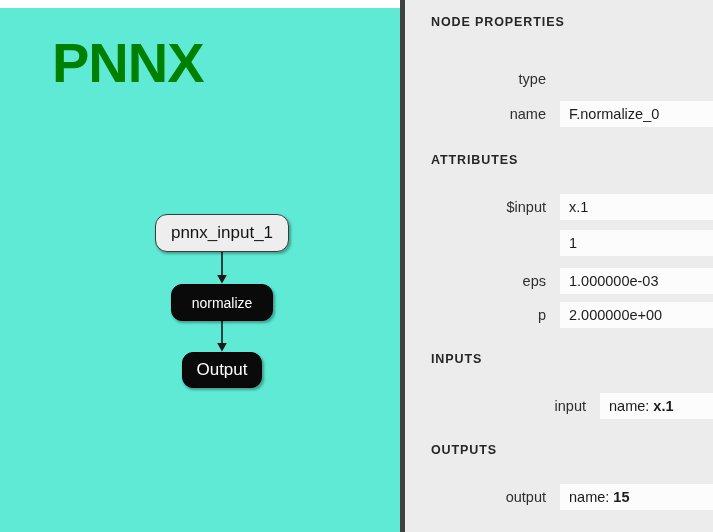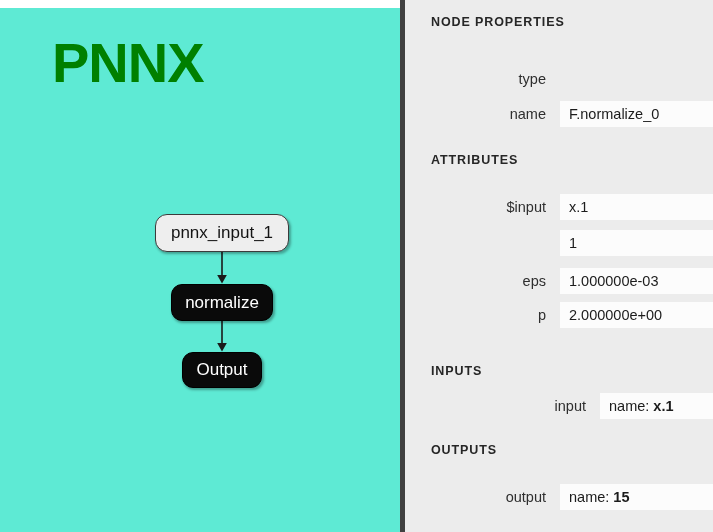--- a/index.html
+++ b/index.html
@@ -72,21 +72,21 @@
     box-shadow: 1.5px 2px 2.5px rgba(0,0,0,0.32);
   }
   #node-pnnx_input_1 {
     left: 155px; top: 206px;
     width: 134px; height: 38px;
     font-size: 17px;
   }
   #node-normalize {
     left: 171px; top: 276px;
     width: 102px; height: 37px;
-    font-size: 17px;
+    font-size: 14px;
   }
   #node-output {
     left: 182px; top: 344px;
     width: 80px; height: 36px;
     font-size: 17px;
   }
   #edges {
     position: absolute;
     left: 0; top: 0;
     width: 400px; height: 532px;
@@ -204,21 +204,21 @@
     <div class="prop-row" style="top:268px;text-decoration:underline;">
       <div class="prop-label">eps</div>
       <div class="prop-value">1.000000e-03</div>
     </div>
 
     <div class="prop-row" style="top:302px;">
       <div class="prop-label">p</div>
       <div class="prop-value">2.000000e+00</div>
     </div>
 
-    <div class="section-title" style="top:364px;">INPUTS</div>
+    <div class="section-title" style="top:352px;">INPUTS</div>
 
     <div class="prop-row" style="top:393px;margin-left:40px;">
       <div class="prop-label">input</div>
       <div class="prop-value"><span>name:</span> <b>x.1</b></div>
     </div>
 
     <div class="section-title" style="top:443px;">OUTPUTS</div>
 
     <div class="prop-row" style="top:484px;">
       <div class="prop-label">output</div>

